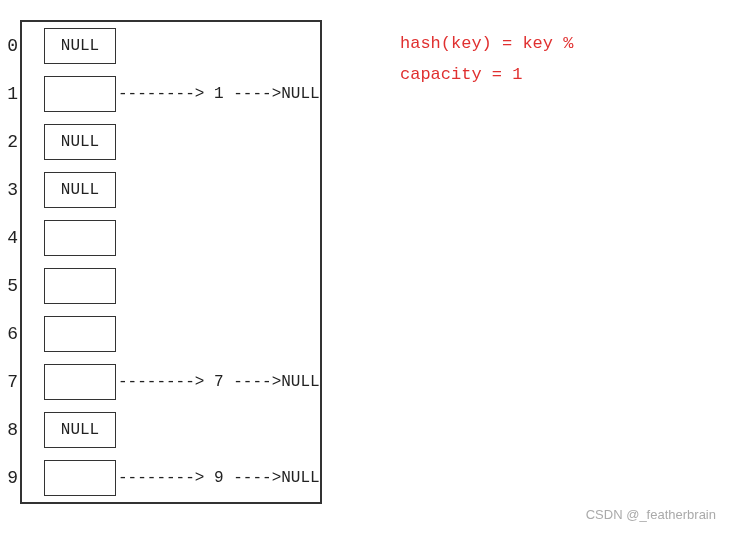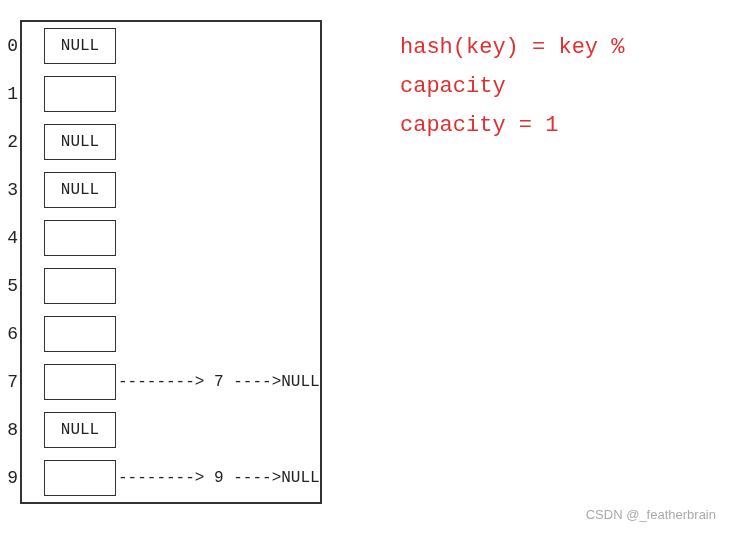--- a/index.html
+++ b/index.html
@@ -34,21 +34,21 @@
       flex: 1;
       padding-top: 20px;
       padding-left: 40px;
       display: flex;
       flex-direction: column;
       gap: 4px;
     }
 
     .formula-text {
       font-family: 'Courier New', Courier, monospace;
-      font-size: 22px;
+      font-size: 17px;
       color: #e03030;
       line-height: 1.6;
     }
 
     .watermark {
       position: absolute;
       bottom: 16px;
       right: 20px;
       font-size: 13px;
       color: #aaa;
@@ -61,20 +61,21 @@
 
 <div class="main-container">
   <div class="table-section">
     <div class="hash-table" id="hash-table-rows">
     <div style="display: flex; align-items: center; height: 48px;">
           <span style="font-size: 18px; color: rgb(34, 34, 34); width: 18px; text-align: right; margin-right: 4px; font-family: &quot;Courier New&quot;, Courier, monospace; position: relative; left: -22px;">0</span>
           <div style="border: 1px solid rgb(51, 51, 51); width: 72px; height: 36px; display: flex; align-items: center; justify-content: center; font-size: 16px; font-family: &quot;Courier New&quot;, Courier, monospace; color: rgb(34, 34, 34); background: rgb(255, 255, 255); flex-shrink: 0;">NULL</div>
         </div><div style="display: flex; align-items: center; height: 48px;">
           <span style="font-size: 18px; color: rgb(34, 34, 34); width: 18px; text-align: right; margin-right: 4px; font-family: &quot;Courier New&quot;, Courier, monospace; position: relative; left: -22px;">1</span>
           <div style="border: 1px solid rgb(51, 51, 51); width: 72px; height: 36px; display: flex; align-items: center; justify-content: center; font-size: 16px; font-family: &quot;Courier New&quot;, Courier, monospace; color: rgb(34, 34, 34); background: rgb(255, 255, 255); flex-shrink: 0;"></div>
+          <span style="font-size: 16px; font-family: &quot;Courier New&quot;, Courier, monospace; color: rgb(34, 34, 34); white-space: nowrap; margin-left: 2px;">--------&gt; 1 ----&gt;NULL</span>
         </div><div style="display: flex; align-items: center; height: 48px;">
           <span style="font-size: 18px; color: rgb(34, 34, 34); width: 18px; text-align: right; margin-right: 4px; font-family: &quot;Courier New&quot;, Courier, monospace; position: relative; left: -22px;">2</span>
           <div style="border: 1px solid rgb(51, 51, 51); width: 72px; height: 36px; display: flex; align-items: center; justify-content: center; font-size: 16px; font-family: &quot;Courier New&quot;, Courier, monospace; color: rgb(34, 34, 34); background: rgb(255, 255, 255); flex-shrink: 0;">NULL</div>
         </div><div style="display: flex; align-items: center; height: 48px;">
           <span style="font-size: 18px; color: rgb(34, 34, 34); width: 18px; text-align: right; margin-right: 4px; font-family: &quot;Courier New&quot;, Courier, monospace; position: relative; left: -22px;">3</span>
           <div style="border: 1px solid rgb(51, 51, 51); width: 72px; height: 36px; display: flex; align-items: center; justify-content: center; font-size: 16px; font-family: &quot;Courier New&quot;, Courier, monospace; color: rgb(34, 34, 34); background: rgb(255, 255, 255); flex-shrink: 0;">NULL</div>
         </div><div style="display: flex; align-items: center; height: 48px;">
           <span style="font-size: 18px; color: rgb(34, 34, 34); width: 18px; text-align: right; margin-right: 4px; font-family: &quot;Courier New&quot;, Courier, monospace; position: relative; left: -22px;">4</span>
           <div style="border: 1px solid rgb(51, 51, 51); width: 72px; height: 36px; display: flex; align-items: center; justify-content: center; font-size: 16px; font-family: &quot;Courier New&quot;, Courier, monospace; color: rgb(34, 34, 34); background: rgb(255, 255, 255); flex-shrink: 0;"></div>
         </div><div style="display: flex; align-items: center; height: 48px;">
@@ -92,18 +93,17 @@
           <div style="border: 1px solid rgb(51, 51, 51); width: 72px; height: 36px; display: flex; align-items: center; justify-content: center; font-size: 16px; font-family: &quot;Courier New&quot;, Courier, monospace; color: rgb(34, 34, 34); background: rgb(255, 255, 255); flex-shrink: 0;">NULL</div>
         </div><div style="display: flex; align-items: center; height: 48px;">
           <span style="font-size: 18px; color: rgb(34, 34, 34); width: 18px; text-align: right; margin-right: 4px; font-family: &quot;Courier New&quot;, Courier, monospace; position: relative; left: -22px;">9</span>
           <div style="border: 1px solid rgb(51, 51, 51); width: 72px; height: 36px; display: flex; align-items: center; justify-content: center; font-size: 16px; font-family: &quot;Courier New&quot;, Courier, monospace; color: rgb(34, 34, 34); background: rgb(255, 255, 255); flex-shrink: 0;"></div>
           <span style="font-size: 16px; font-family: &quot;Courier New&quot;, Courier, monospace; color: rgb(34, 34, 34); white-space: nowrap; margin-left: 2px;">--------&gt; 9  ----&gt;NULL</span>
         </div></div>
   </div>
 
   <div class="info-section">
     <span class="formula-text">hash(key) = key %</span>
-    <span class="formula-text">capacity</span>
     <span class="formula-text">capacity = 1</span>
   </div>
 </div>
 
 <div class="watermark">CSDN @_featherbrain</div>
 
 </body></html>

